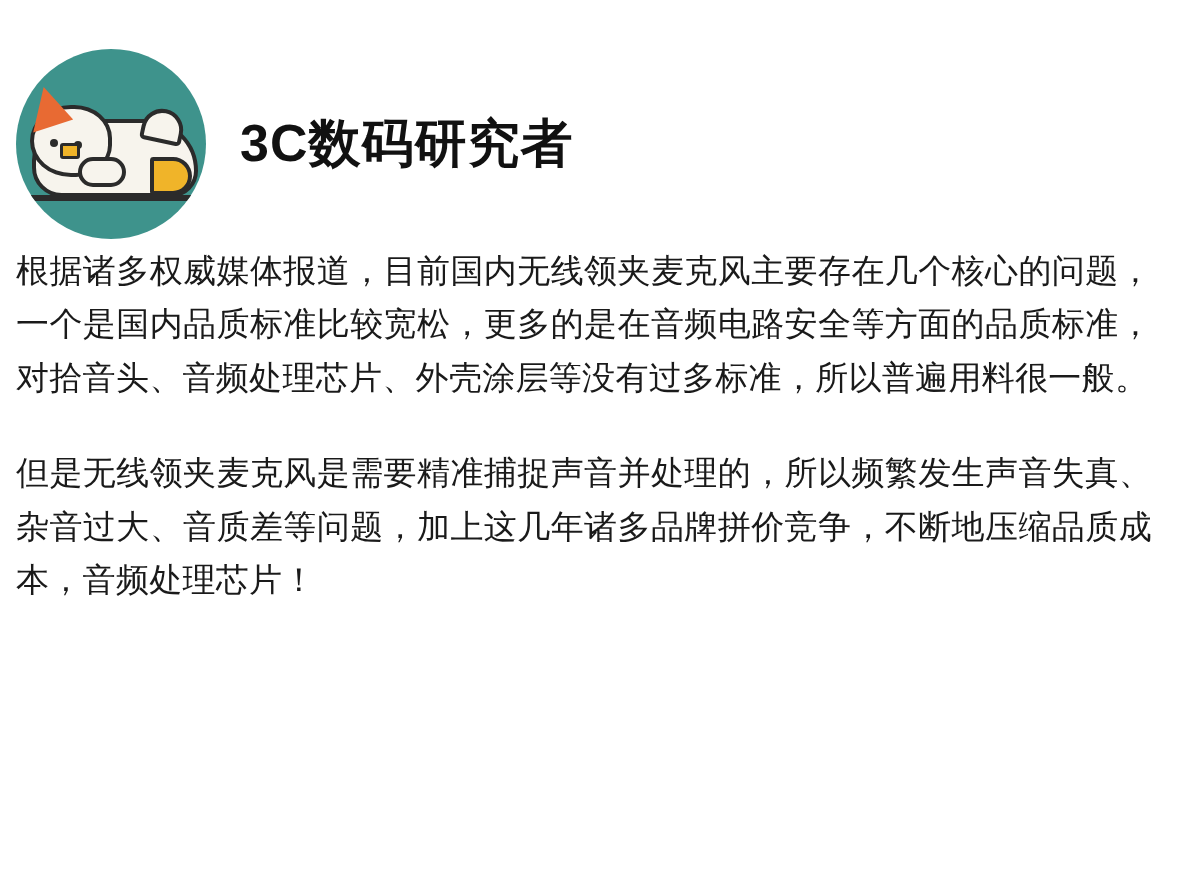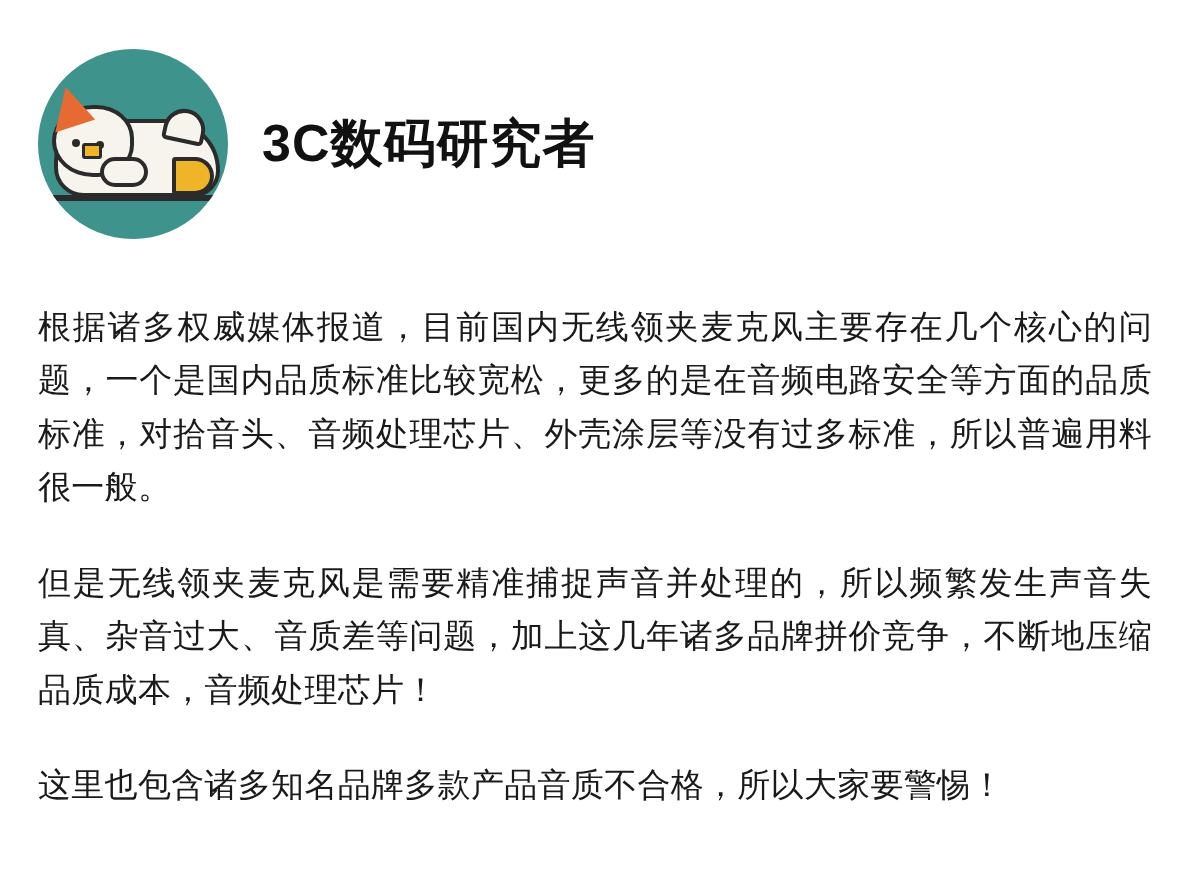--- a/index.html
+++ b/index.html
@@ -11,21 +11,21 @@
     width: 1190px;
     height: 879px;
     font-family: "Liberation Sans", "DejaVu Sans", sans-serif;
     color: #1a1a1a;
     overflow: hidden;
   }
   .page {
     width: 1190px;
     height: 879px;
     box-sizing: border-box;
-    padding: 44px 38px 0 38px;
+    padding: 44px 38px 0 16px;
     position: relative;
   }
 
   
   .header {
     display: flex;
     align-items: center;
     gap: 34px;
     height: 200px;
   }
@@ -141,21 +141,20 @@
     font-size: 52px;
     font-weight: 700;
     letter-spacing: 1px;
     color: #111111;
     line-height: 1.1;
     white-space: nowrap;
   }
 
   
   .content {
-    margin-top: 56px;
   }
   .para {
     font-size: 33px;
     line-height: 1.62;
     color: #1a1a1a;
     letter-spacing: 0.3px;
     margin: 0 0 42px 0;
     text-align: justify;
     text-justify: inter-character;
   }
@@ -178,16 +177,15 @@
       <div class="cat-eye e2"></div>
       <div class="cat-beak"></div>
       <div class="cat-paw"></div>
     </div>
     <div class="account-name">3C数码研究者</div>
   </div>
 
   <div class="content">
     <p class="para">根据诸多权威媒体报道，目前国内无线领夹麦克风主要存在几个核心的问题，一个是国内品质标准比较宽松，更多的是在音频电路安全等方面的品质标准，对拾音头、音频处理芯片、外壳涂层等没有过多标准，所以普遍用料很一般。</p>
     <p class="para">但是无线领夹麦克风是需要精准捕捉声音并处理的，所以频繁发生声音失真、杂音过大、音质差等问题，加上这几年诸多品牌拼价竞争，不断地压缩品质成本，音频处理芯片！</p>
-    <p class="para">这里也包含诸多知名品牌多款产品音质不合格，所以大家要警惕！</p>
   </div>
 
 </div>
 
 </body></html>

